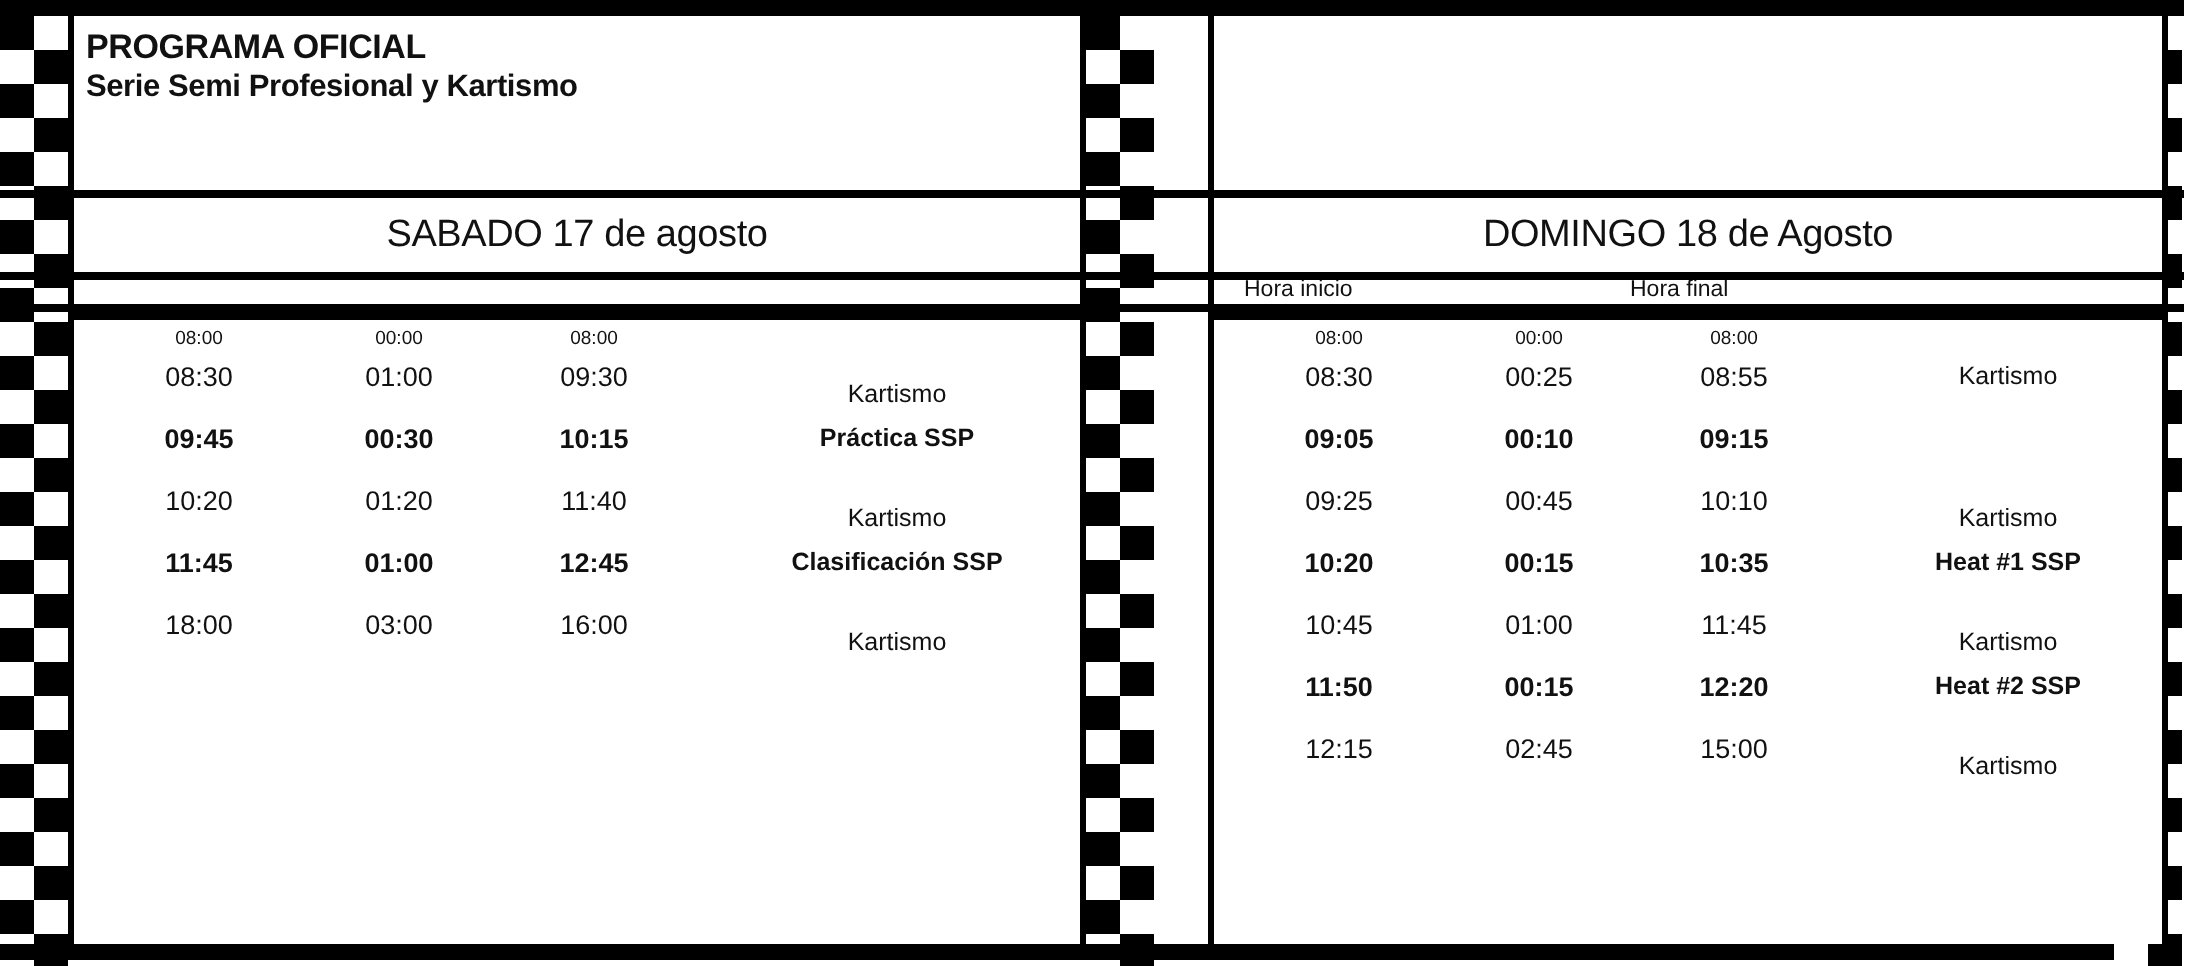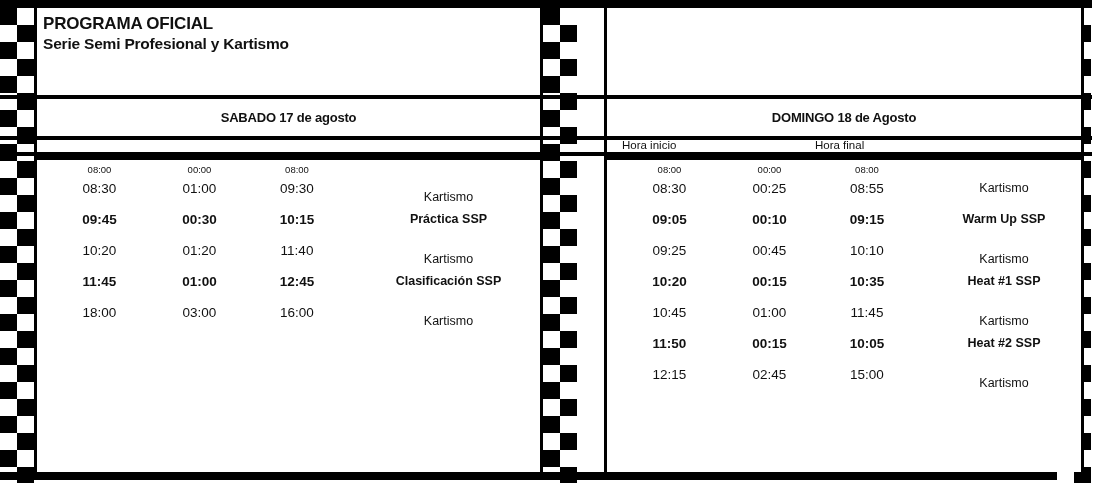--- a/index.html
+++ b/index.html
@@ -33,21 +33,21 @@
   .panel.domingo{left:604px; width:480px;}
   .box{background:#fff; box-sizing:border-box;}
   .box.b1{height:87px;}
   .box.b2{height:37px; margin-top:4px; display:flex; align-items:center; justify-content:center;}
   .box.b3{height:16px; margin-top:4px; position:relative;}
   .box.b4{flex:1; margin-top:4px; padding-top:4px;}
   
   .title-box{padding:5px 0 0 6px;}
   .title-main{font-size:17px; font-weight:700; line-height:21px; letter-spacing:-0.2px;}
   .title-sub{font-size:15.5px; font-weight:700; line-height:20px; letter-spacing:-0.2px;}
-  .day-header{font-size:13px; font-weight:700; letter-spacing:-0.2px;}
+  .day-header{font-size:19px; font-weight:400; letter-spacing:-0.2px;}
   
   .hora-label{position:absolute; top:-1px; font-size:11.5px; line-height:13px; white-space:nowrap;}
   .hora-label.inicio{left:15px;}
   .hora-label.final{left:208px;}
   
   .t-row{
     display:grid; grid-template-columns:105px 95px 100px 1fr;
     height:31px; padding-top:3px; box-sizing:border-box;
     font-size:13.5px; line-height:15px; font-weight:400;
   }
@@ -140,21 +140,20 @@
         <div class="t-row">
           <div class="cell">08:30</div>
           <div class="cell">00:25</div>
           <div class="cell">08:55</div>
           <div class="cell activity">Kartismo</div>
         </div>
         <div class="t-row bold">
           <div class="cell">09:05</div>
           <div class="cell">00:10</div>
           <div class="cell">09:15</div>
-          <div class="cell activity">Warm Up SSP</div>
         </div>
         <div class="t-row">
           <div class="cell">09:25</div>
           <div class="cell">00:45</div>
           <div class="cell">10:10</div>
           <div class="cell activity shifted">Kartismo</div>
         </div>
         <div class="t-row bold">
           <div class="cell">10:20</div>
           <div class="cell">00:15</div>
@@ -163,21 +162,21 @@
         </div>
         <div class="t-row">
           <div class="cell">10:45</div>
           <div class="cell">01:00</div>
           <div class="cell">11:45</div>
           <div class="cell activity shifted">Kartismo</div>
         </div>
         <div class="t-row bold">
           <div class="cell">11:50</div>
           <div class="cell">00:15</div>
-          <div class="cell">10:05</div>
+          <div class="cell">12:20</div>
           <div class="cell activity">Heat #2 SSP</div>
         </div>
         <div class="t-row">
           <div class="cell">12:15</div>
           <div class="cell">02:45</div>
           <div class="cell">15:00</div>
           <div class="cell activity shifted">Kartismo</div>
         </div>
       </div>
   </div>

